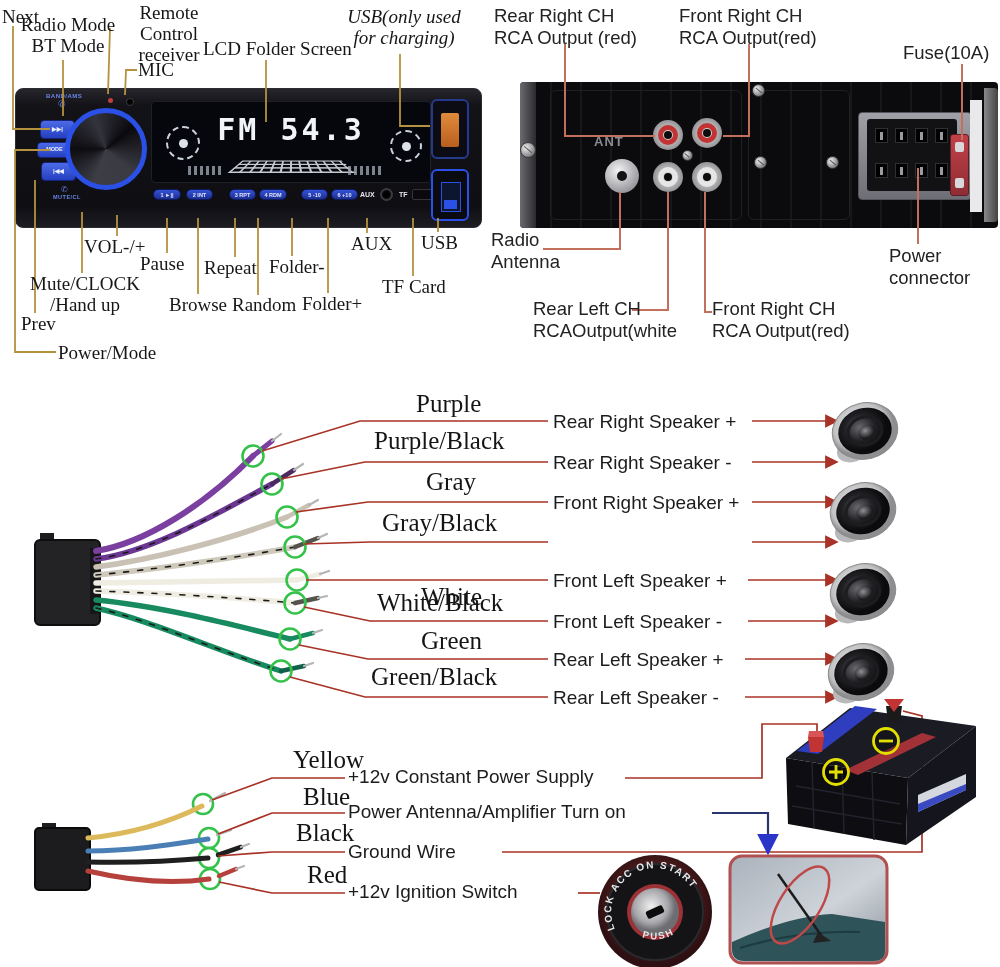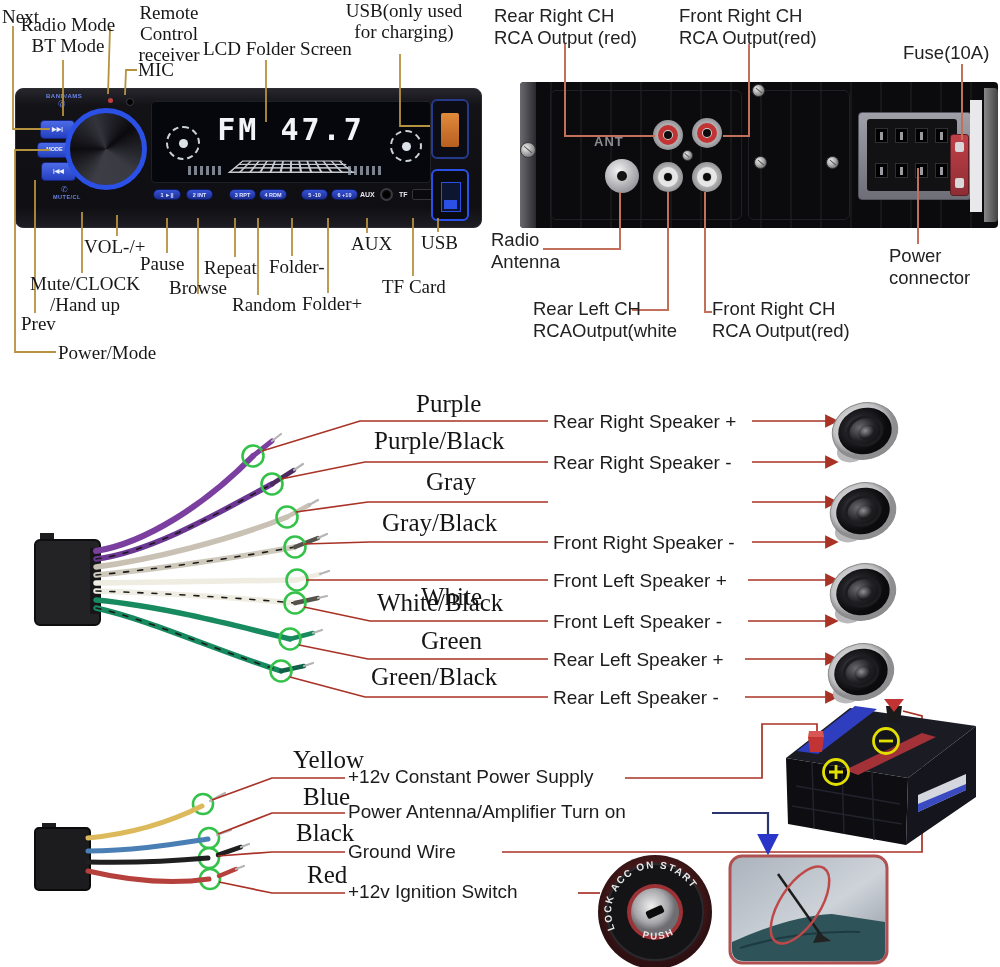--- a/index.html
+++ b/index.html
@@ -59,21 +59,21 @@
     <div class="abs" style="left:45px;top:96px;font-size:8px;color:#5f7ae0;">✆</div>
     <div class="tinyblue" style="left:37px;top:105px;font-size:5.5px;">MUTE/CL</div>
     <div id="knob"></div>
     <div class="abs" style="left:92px;top:9px;width:5px;height:5px;border-radius:50%;background:#c04040;"></div>
     <div class="abs" style="left:110px;top:9px;width:6px;height:6px;border-radius:50%;background:#000;border:1px solid #3a3a40;"></div>
 
     <div id="display">
       <div class="spiral" style="left:14px;top:24px;width:30px;height:30px;">
           <div></div>
         </div>
-      <div id="fmtext">FM 47.7</div>
+      <div id="fmtext">FM 54.3</div>
       <div class="spiral" style="left:238px;top:28px;width:28px;height:28px;">
           <div></div>
         </div>
       <div id="gridfloor"></div>
       <div class="bars" style="left:36px;"></div>
       <div class="bars" style="left:196px;"></div>
     </div>
 
     <div class="key" style="left:137px;width:28px;">1 ►||</div>
     <div class="key" style="left:170px;width:27px;">2 INT</div>
@@ -417,31 +417,31 @@
     </g>
   </svg>
 
   <div class="cal" style="left:2px;top:7px;">Next</div>
   <div class="cal pre ctr" style="left:20px;top:15px;width:96px;">Radio Mode
 BT Mode</div>
   <div class="cal pre ctr" style="left:110px;top:3px;width:118px;">Remote Control
 receiver</div>
   <div class="cal" style="left:203px;top:39px;">LCD Folder Screen</div>
   <div class="cal" style="left:138px;top:60px;">MIC</div>
-  <div class="cal pre ctr" style="left:344px;top:1px;width:120px;">USB(only used
+  <div class="cal pre ctr" style="left:344px;top:7px;width:120px;font-style:italic;">USB(only used
 for charging)</div>
   <div class="cal" style="left:84px;top:237px;">VOL-/+</div>
   <div class="cal" style="left:140px;top:254px;">Pause</div>
   <div class="cal" style="left:204px;top:258px;">Repeat</div>
   <div class="cal" style="left:269px;top:257px;">Folder-</div>
   <div class="cal" style="left:351px;top:234px;">AUX</div>
   <div class="cal" style="left:421px;top:233px;">USB</div>
   <div class="cal pre ctr" style="left:30px;top:274px;width:110px;">Mute/CLOCK
 /Hand up</div>
-  <div class="cal" style="left:169px;top:278px;text-align:center;">Browse</div>
+  <div class="cal" style="left:169px;top:295px;text-align:center;">Browse</div>
   <div class="cal" style="left:232px;top:295px;">Random</div>
   <div class="cal" style="left:302px;top:294px;">Folder+</div>
   <div class="cal" style="left:382px;top:277px;">TF Card</div>
   <div class="cal" style="left:21px;top:314px;">Prev</div>
   <div class="cal" style="left:58px;top:343px;">Power/Mode</div>
 
   <div class="ral pre" style="left:494px;top:5px;">Rear Right CH
 RCA Output (red)</div>
   <div class="ral pre" style="left:679px;top:5px;">Front Right CH
 RCA Output(red)</div>
@@ -459,21 +459,21 @@
   <div class="wname" style="left:374px;top:427px;">Purple/Black</div>
   <div class="wname" style="left:426px;top:468px;">Gray</div>
   <div class="wname" style="left:382px;top:509px;">Gray/Black</div>
   <div class="wname" style="left:421px;top:575px;margin-top:8px;">White</div>
   <div class="wname" style="left:377px;top:589px;">White/Black</div>
   <div class="wname" style="left:421px;top:627px;">Green</div>
   <div class="wname" style="left:371px;top:663px;">Green/Black</div>
 
   <div class="slabel" style="left:553px;top:452px;">Rear Right Speaker -</div>
   <div class="slabel" style="left:553px;top:411px;">Rear Right Speaker +</div>
-  <div class="slabel" style="left:553px;top:532px;">Front Right Speaker -</div>
+  <div class="slabel" style="left:553px;top:492px;">Front Right Speaker +</div>
   <div class="slabel" style="left:553px;top:570px;">Front Left Speaker +</div>
   <div class="slabel" style="left:553px;top:611px;">Front Left Speaker -</div>
   <div class="slabel" style="left:553px;top:649px;">Rear Left Speaker +</div>
   <div class="slabel" style="left:553px;top:687px;">Rear Left Speaker -</div>
 
   <div class="wname" style="left:293px;top:746px;">Yellow</div>
   <div class="wname" style="left:303px;top:783px;">Blue</div>
   <div class="wname" style="left:296px;top:819px;">Black</div>
   <div class="wname" style="left:307px;top:861px;">Red</div>
   <div class="slabel" style="left:348px;top:766px;">+12v Constant Power Supply</div>

